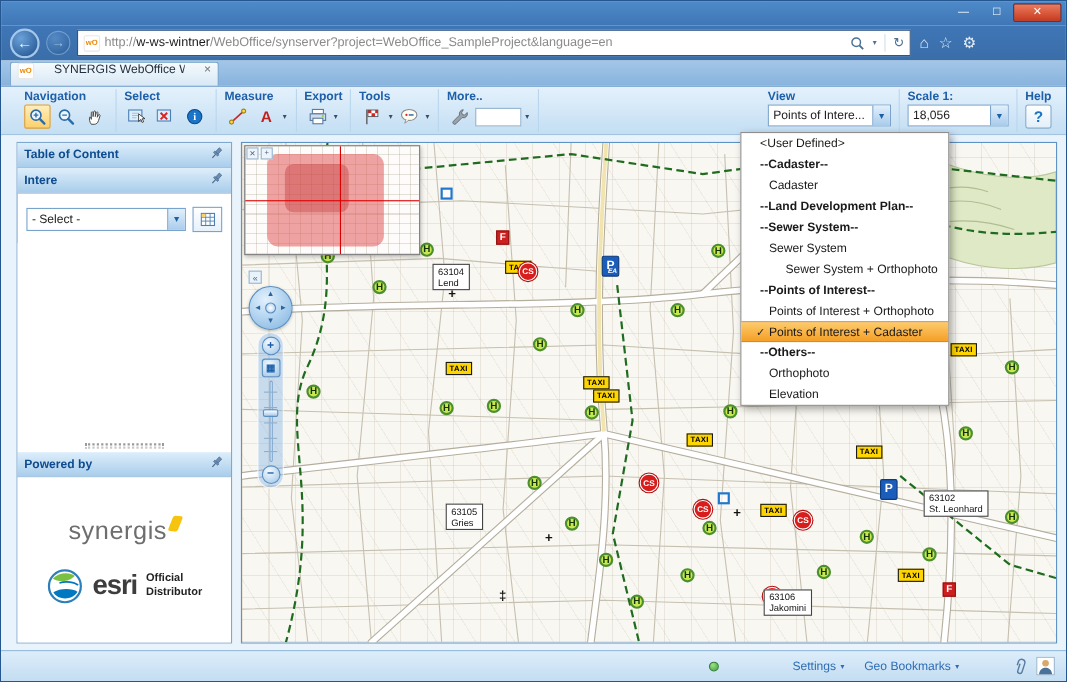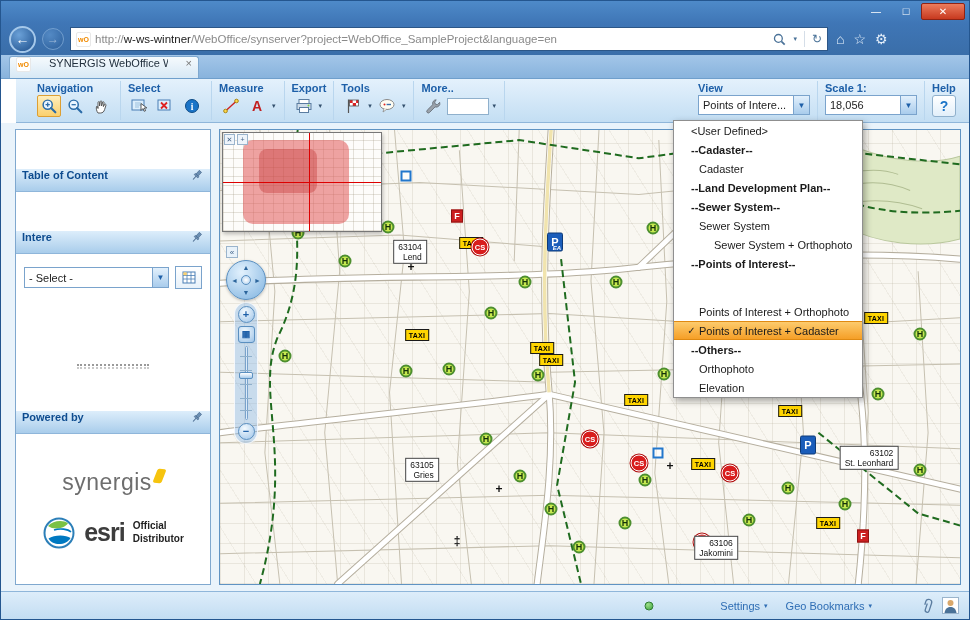--- a/index.html
+++ b/index.html
@@ -34,21 +34,21 @@
 
   .tab-row{height:24px;background:linear-gradient(#a3c6e8,#88b3dd);display:flex;align-items:flex-end;
     padding:0 0 0 8px;border-bottom:1px solid #6f9fcc;flex:0 0 auto;}
   .tab{width:190px;height:22px;background:linear-gradient(#f5fafd,#d7e8f5);border:1px solid #7fa8cf;
     border-bottom:none;border-radius:3px 3px 0 0;display:flex;align-items:flex-start;padding:0 6px;gap:18px;margin-top:32px;}
   .tab-title{font-size:11px;color:#22303e;flex:1;white-space:nowrap;overflow:hidden;}
   .tab-close{color:#777;font-size:11px;}
 
   
   .toolbar{height:44px;background:linear-gradient(#e4f1fc,#c3def3);border-bottom:1px solid #8fb6da;
-    display:flex;padding:2px 6px 2px 14px;flex:0 0 auto;margin-left:15px;}
+    display:flex;padding:2px 6px 2px 14px;flex:0 0 auto;}
   .tb-group{display:flex;flex-direction:column;padding:1px 7px 0 7px;border-right:1px solid #b9d6ee;}
   .tb-group:last-child{border-right:none;}
   .tb-spacer{flex:1;border-right:none;}
   .tb-label{font-size:11px;font-weight:bold;color:#1d5fa8;margin-bottom:1px;white-space:nowrap;}
   .tb-icons{display:flex;align-items:center;gap:2px;}
   .tb-btn{width:24px;height:22px;display:flex;align-items:center;justify-content:center;
     background:transparent;border:1px solid transparent;padding:0;}
   .tb-btn.sel{background:linear-gradient(#ffeebc,#fbd06e);border:1px solid #dd9f33;border-radius:2px;}
   .caret-sm{font-size:7px;color:#33506d;align-self:center;padding:0 1px;}
   .red-a{color:#c21f1f;font-weight:bold;font-size:14px;padding:0 1px;}
@@ -60,21 +60,21 @@
   .dd-view{width:112px;}
   .dd-scale{width:92px;gap:24px;}
   .help-btn{width:24px;height:22px;background:linear-gradient(#fff,#e2effa);border:1px solid #8fb0cc;
     border-radius:3px;color:#1a74c8;font-weight:bold;font-size:14px;display:flex;align-items:center;justify-content:center;}
 
   
   .content{flex:1;display:flex;background:#e9f3fb;padding:6px 8px 6px 14px;gap:8px;min-height:0;}
 
   .sidebar{width:196px;display:flex;flex-direction:column;border:1px solid #7fa8cf;background:#fff;flex:0 0 auto;}
   .side-header{height:23px;flex:0 0 auto;background:linear-gradient(#ddeefb,#a9cdeb);border-bottom:1px solid #8fb6da;
-    display:flex;align-items:flex-start;padding:0 6px;font-size:11px;font-weight:bold;color:#0e4c8f;margin-top:39px;}
+    display:flex;align-items:center;padding:0 6px;font-size:11px;font-weight:bold;color:#0e4c8f;}
   .side-header .pin{margin-left:auto;}
   .queries-body{padding:12px 8px 10px 8px;display:flex;gap:6px;align-items:center;flex:0 0 auto;}
   .side-select{flex:1;height:21px;}
   .query-btn{width:27px;height:23px;border:1px solid #7aa3cc;background:linear-gradient(#fff,#e7f1fa);
     display:flex;align-items:center;justify-content:center;padding:0;}
   .side-fill{flex:1;position:relative;background:#fff;}
   .drag-dots{position:absolute;bottom:3px;left:50%;transform:translateX(-50%);width:72px;height:5px;
     border-top:2px dotted #9a9a9a;border-bottom:2px dotted #c9c9c9;}
   .powered-body{height:150px;flex:0 0 auto;display:flex;flex-direction:column;align-items:center;
     justify-content:center;gap:20px;background:#fff;}
@@ -101,21 +101,21 @@
     padding:1.5px 2.5px;letter-spacing:.3px;white-space:nowrap;}
   .mk-cs{width:17px;height:17px;border-radius:50%;background:#d81d1d;border:1.5px solid #fff;
     box-shadow:0 0 0 1px #b01010;color:#fff;font-size:7.5px;font-weight:bold;}
   .mk-p{width:16px;height:19px;background:#1a5dba;border:1px solid #0d3a78;border-radius:2px;color:#fff;
     font-size:11px;font-weight:bold;position:relative;}
   .mk-sub{position:absolute;bottom:0;right:1px;font-size:6px;font-style:italic;font-weight:bold;}
   .mk-f{width:12px;height:13px;background:#cc1f1f;border:1px solid #8e1414;color:#fff;font-size:9px;font-weight:bold;}
   .mk-bluebox{width:11px;height:11px;border:2px solid #2277cc;background:rgba(255,255,255,.65);}
   .mk-plus,.mk-cross{color:#111;font-size:12px;font-weight:bold;}
   .area-label{position:absolute;transform:translate(-50%,-50%);background:#fff;border:1px solid #444;
-    font-size:8.5px;line-height:1.2;padding:1px 4px;text-align:right;color:#111;white-space:nowrap;}
+    font-size:8.5px;line-height:1.2;padding:1px 4px;text-align:left;color:#111;white-space:nowrap;}
 
   
   .overview{position:absolute;left:2px;top:2px;width:160px;height:100px;background:#fdfcfa;
     border:1px solid #777;box-shadow:1px 2px 4px rgba(0,0,0,.25);z-index:20;
     background-image:
       repeating-linear-gradient(90deg, rgba(150,140,115,.25) 0 1px, transparent 1px 10px),
       repeating-linear-gradient(0deg, rgba(150,140,115,.25) 0 1px, transparent 1px 9px);}
   .ov-red1{position:absolute;left:20px;top:7px;width:106px;height:84px;background:rgba(226,88,88,.55);border-radius:10px;}
   .ov-red2{position:absolute;left:36px;top:16px;width:58px;height:44px;background:rgba(190,40,40,.35);border-radius:8px;}
   .ov-ch-h{position:absolute;left:0;right:0;top:49px;border-top:1px solid #d00;}
@@ -632,21 +632,21 @@
           <span>Sewer System</span>
         </div>
         <div class="menu-item" style="padding-left: 25px;">
           <span class="menu-check"></span>
           <span>Sewer System + Orthophoto</span>
         </div>
         <div class="menu-item menu-header" style="padding-left: 2px;">
           <span class="menu-check"></span>
           <span>--Points of Interest--</span>
         </div>
-        <div class="menu-item" style="padding-left: 10px; margin-top: 29px;">
+        <div class="menu-item" style="padding-left: 10px;">
           <span class="menu-check"></span>
           <span>Points of Interest + Orthophoto</span>
         </div>
         <div class="menu-item menu-selected" style="padding-left: 10px;">
           <span class="menu-check">✓</span>
           <span>Points of Interest + Cadaster</span>
         </div>
         <div class="menu-item menu-header" style="padding-left: 2px;">
           <span class="menu-check"></span>
           <span>--Others--</span>

